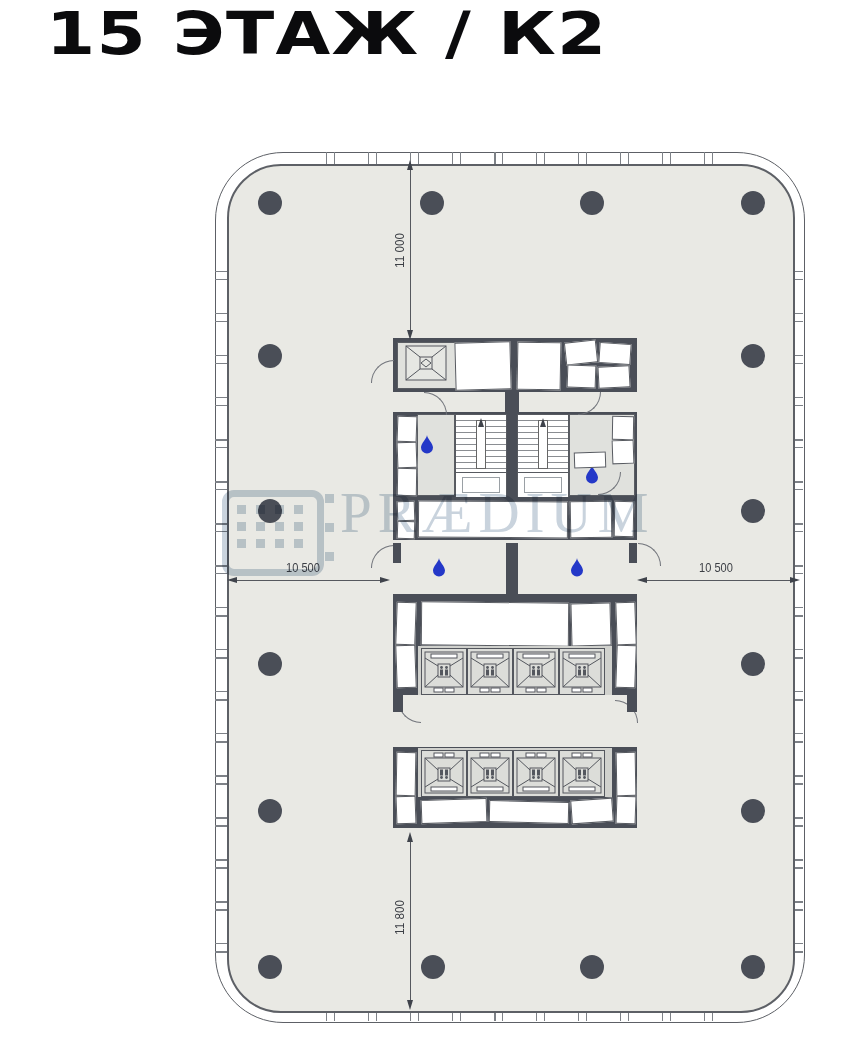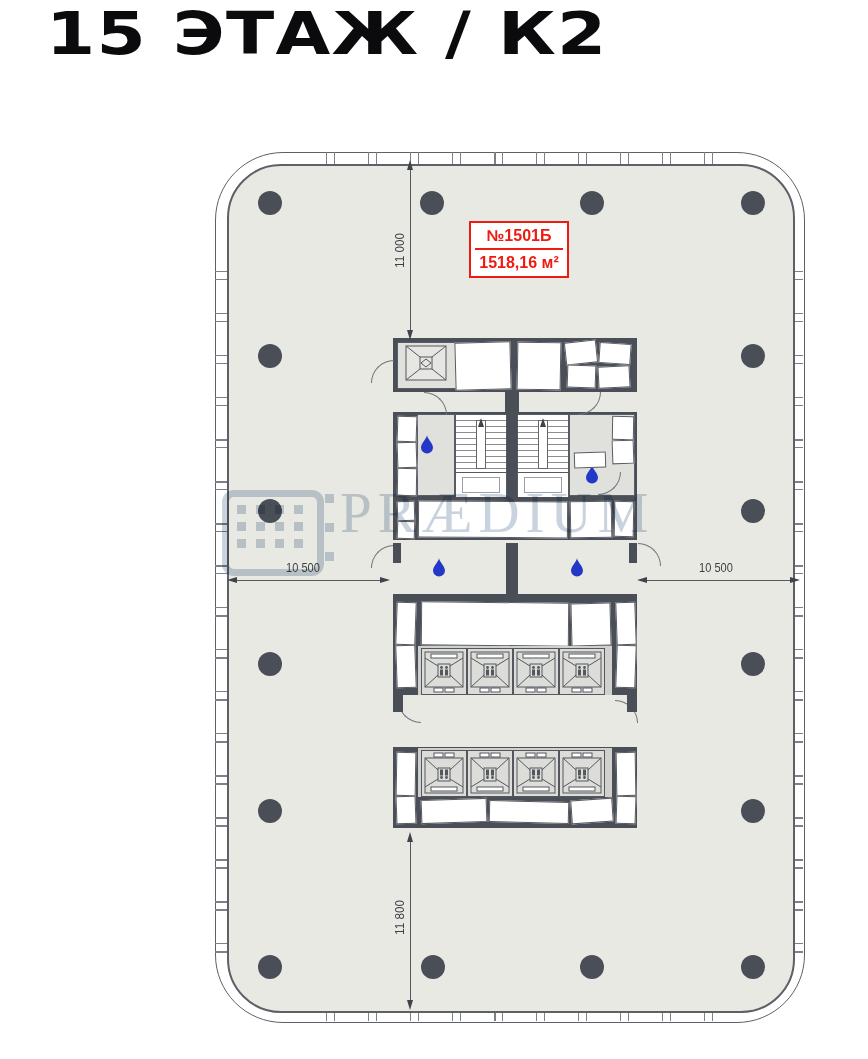--- a/index.html
+++ b/index.html
@@ -145,24 +145,20 @@
     <div class="dim-line-h" style="left:230px;top:580px;width:157px;"></div>
     <div class="ar ar-left" style="left:227px;top:576.5px;"></div>
     <div class="ar ar-right" style="left:380px;top:576.5px;"></div>
     <div class="dim-label" style="left:273px;top:560px;">10 500</div>
 
     <div class="dim-line-h" style="left:640px;top:580px;width:157px;"></div>
     <div class="ar ar-left" style="left:637px;top:576.5px;"></div>
     <div class="ar ar-right" style="left:790px;top:576.5px;"></div>
     <div class="dim-label" style="left:686px;top:560px;">10 500</div>
 
-    <div class="unit-label">
-      <div class="num">№1501Б</div>
-      <div class="area">1518,16 м²</div>
-    </div>
   <div class="col" style="left: 258px; top: 191px;"></div>
       <div class="col" style="left: 420px; top: 191px;"></div>
       <div class="col" style="left: 580px; top: 191px;"></div>
       <div class="col" style="left: 741px; top: 191px;"></div>
       <div class="col" style="left: 258px; top: 344px;"></div>
       <div class="col" style="left: 741px; top: 344px;"></div>
       <div class="col" style="left: 258px; top: 499px;"></div>
       <div class="col" style="left: 741px; top: 499px;"></div>
       <div class="col" style="left: 258px; top: 652px;"></div>
       <div class="col" style="left: 741px; top: 652px;"></div>

